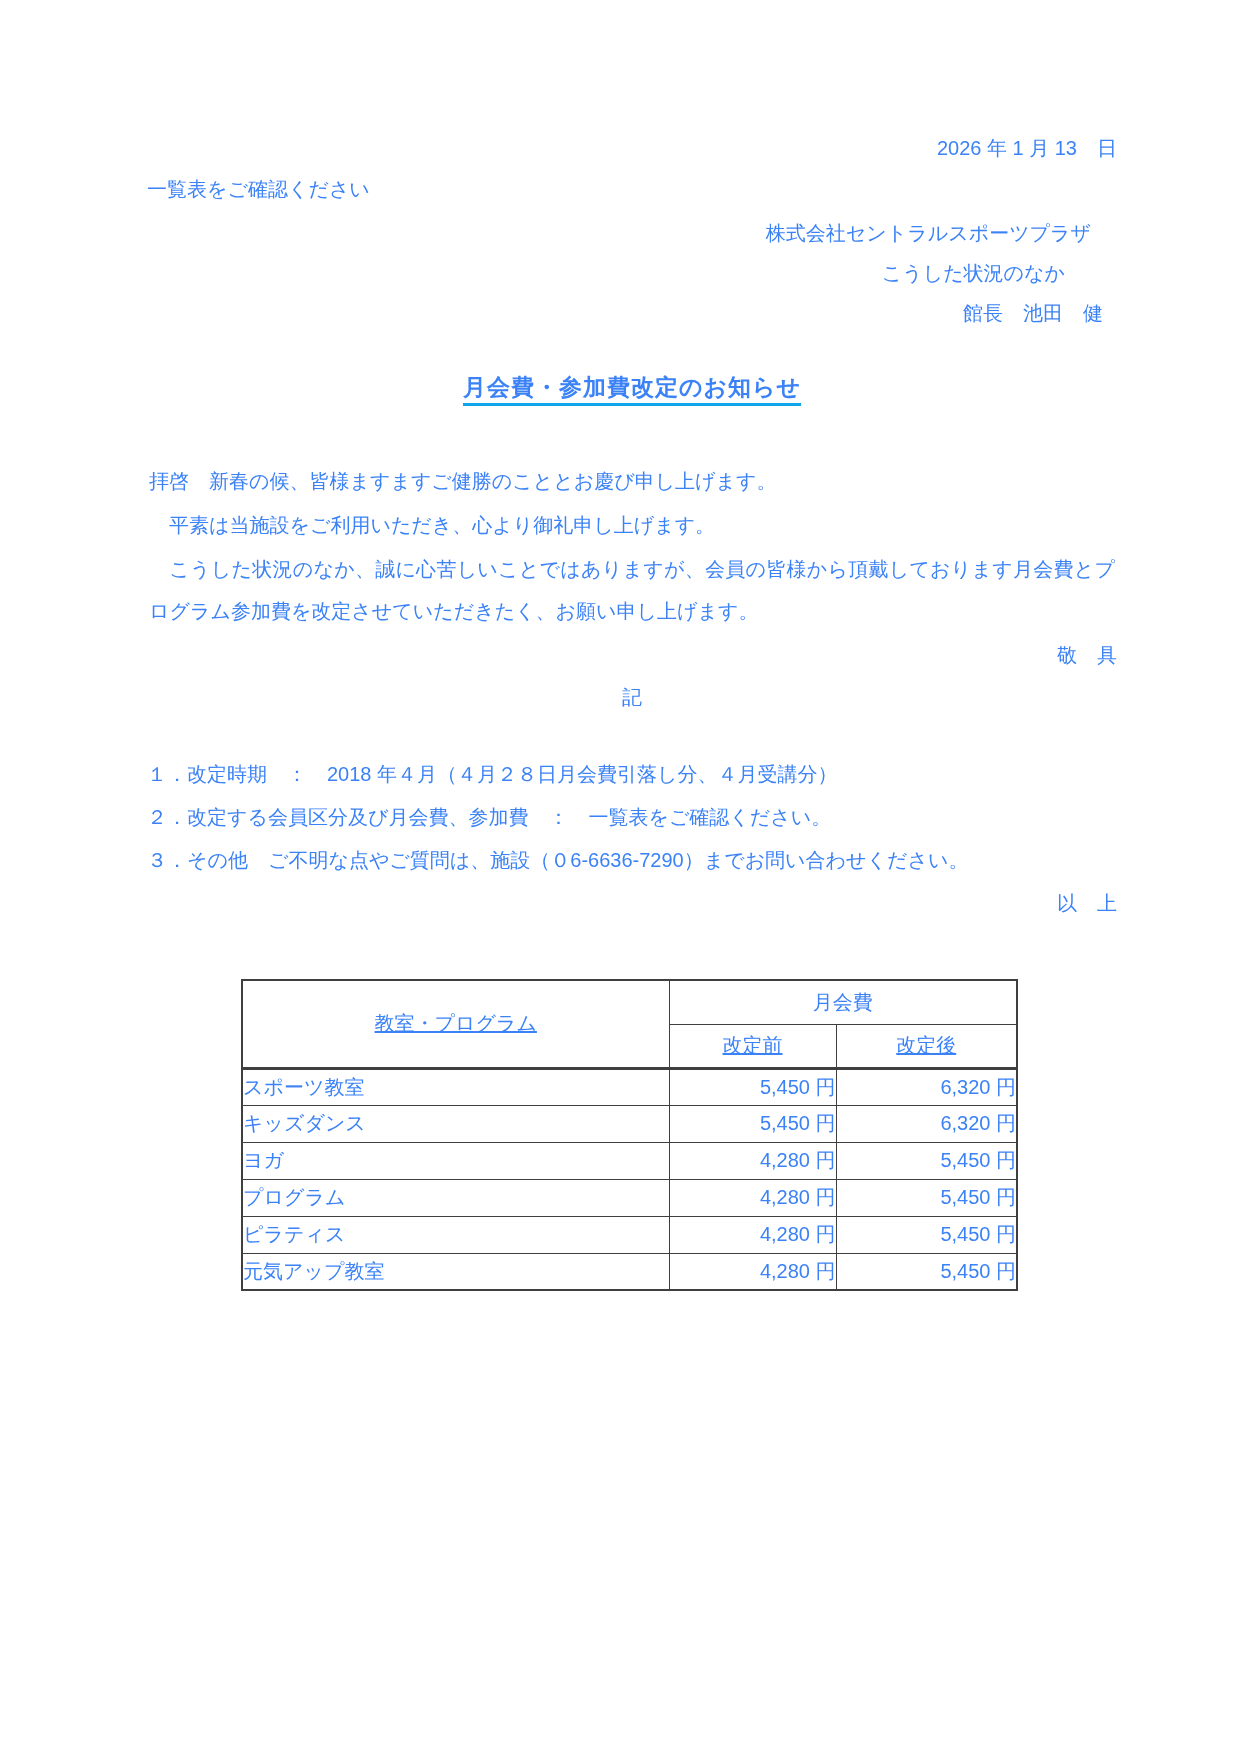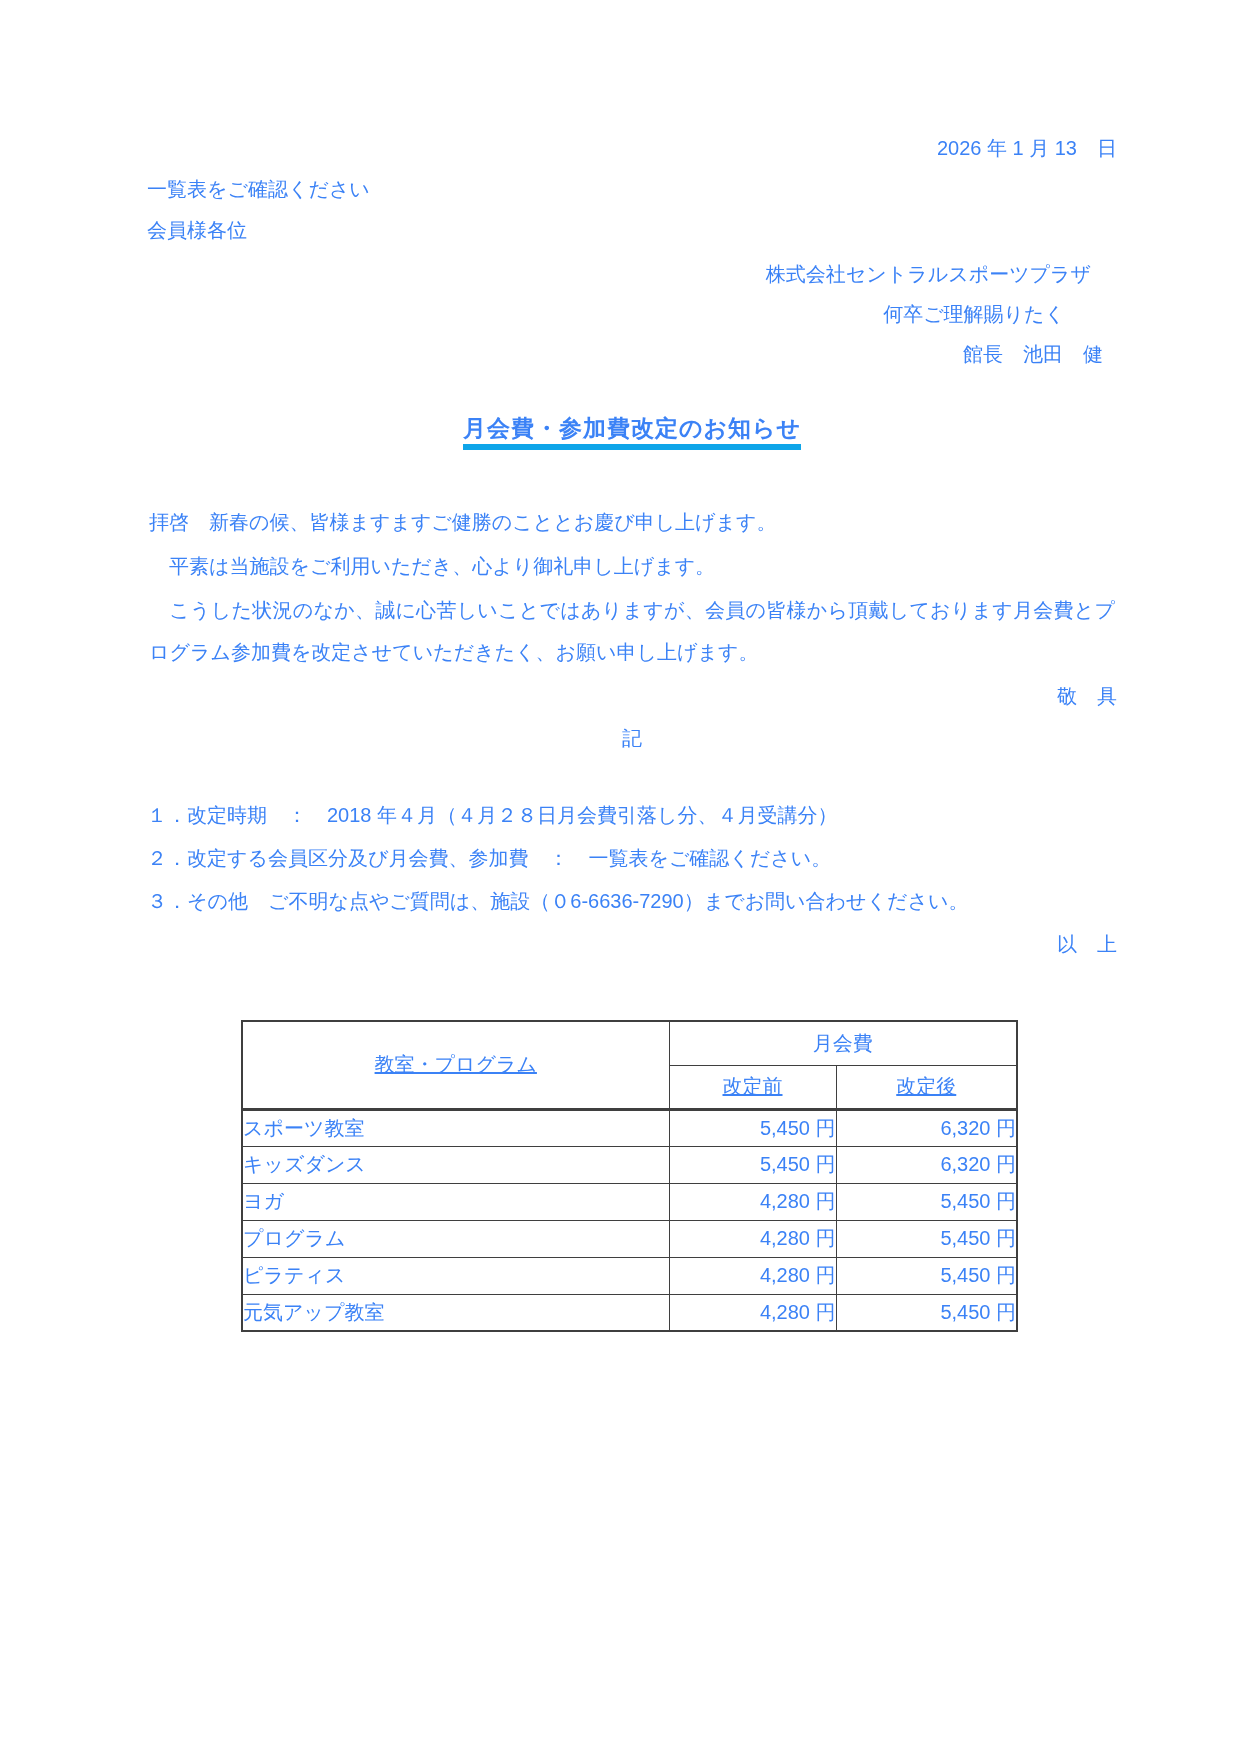--- a/index.html
+++ b/index.html
@@ -30,21 +30,21 @@
   .sender-pr3{padding-right:14px;}
 
   .doc-title{
     margin-top:42px;
     text-align:center;
     font-size:23px;
     line-height:34px;
     font-weight:bold;
   }
   .doc-title span{
-    border-bottom:6px solid #0ea5e9;
+    border-bottom:3px solid #0ea5e9;
     padding-bottom:3px;
     letter-spacing:1px;
   }
 
   .body-block{margin-top:56px;}
   .para{
     font-size:20px;
     line-height:42px;
     text-align:justify;
     margin:2px;
@@ -84,24 +84,23 @@
 </style>
 </head>
 <body>
 
 <div class="page">
   <div class="content">
 
     <div class="line right date-line">2026 年 1 月 13　日</div>
 
     <div class="line recipient-line">一覧表をご確認ください</div>
-    <div class="line recipient-line">会員様各位</div>
 
     <div class="line right sender-first sender-pr1">株式会社セントラルスポーツプラザ</div>
-    <div class="line right sender-line sender-pr2">何卒ご理解賜りたく</div>
+    <div class="line right sender-line sender-pr2">こうした状況のなか</div>
     <div class="line right sender-line sender-pr3">館長　池田　健</div>
 
     <div class="doc-title">
       <span>月会費・参加費改定のお知らせ</span>
     </div>
 
     <div class="body-block">
       <p class="para">拝啓　新春の候、皆様ますますご健勝のこととお慶び申し上げます。</p>
       <p class="para">　平素は当施設をご利用いただき、心より御礼申し上げます。</p>
       <p class="para">　こうした状況のなか、誠に心苦しいことではありますが、会員の皆様から頂戴しております月会費とプログラム参加費を改定させていただきたく、お願い申し上げます。</p>

